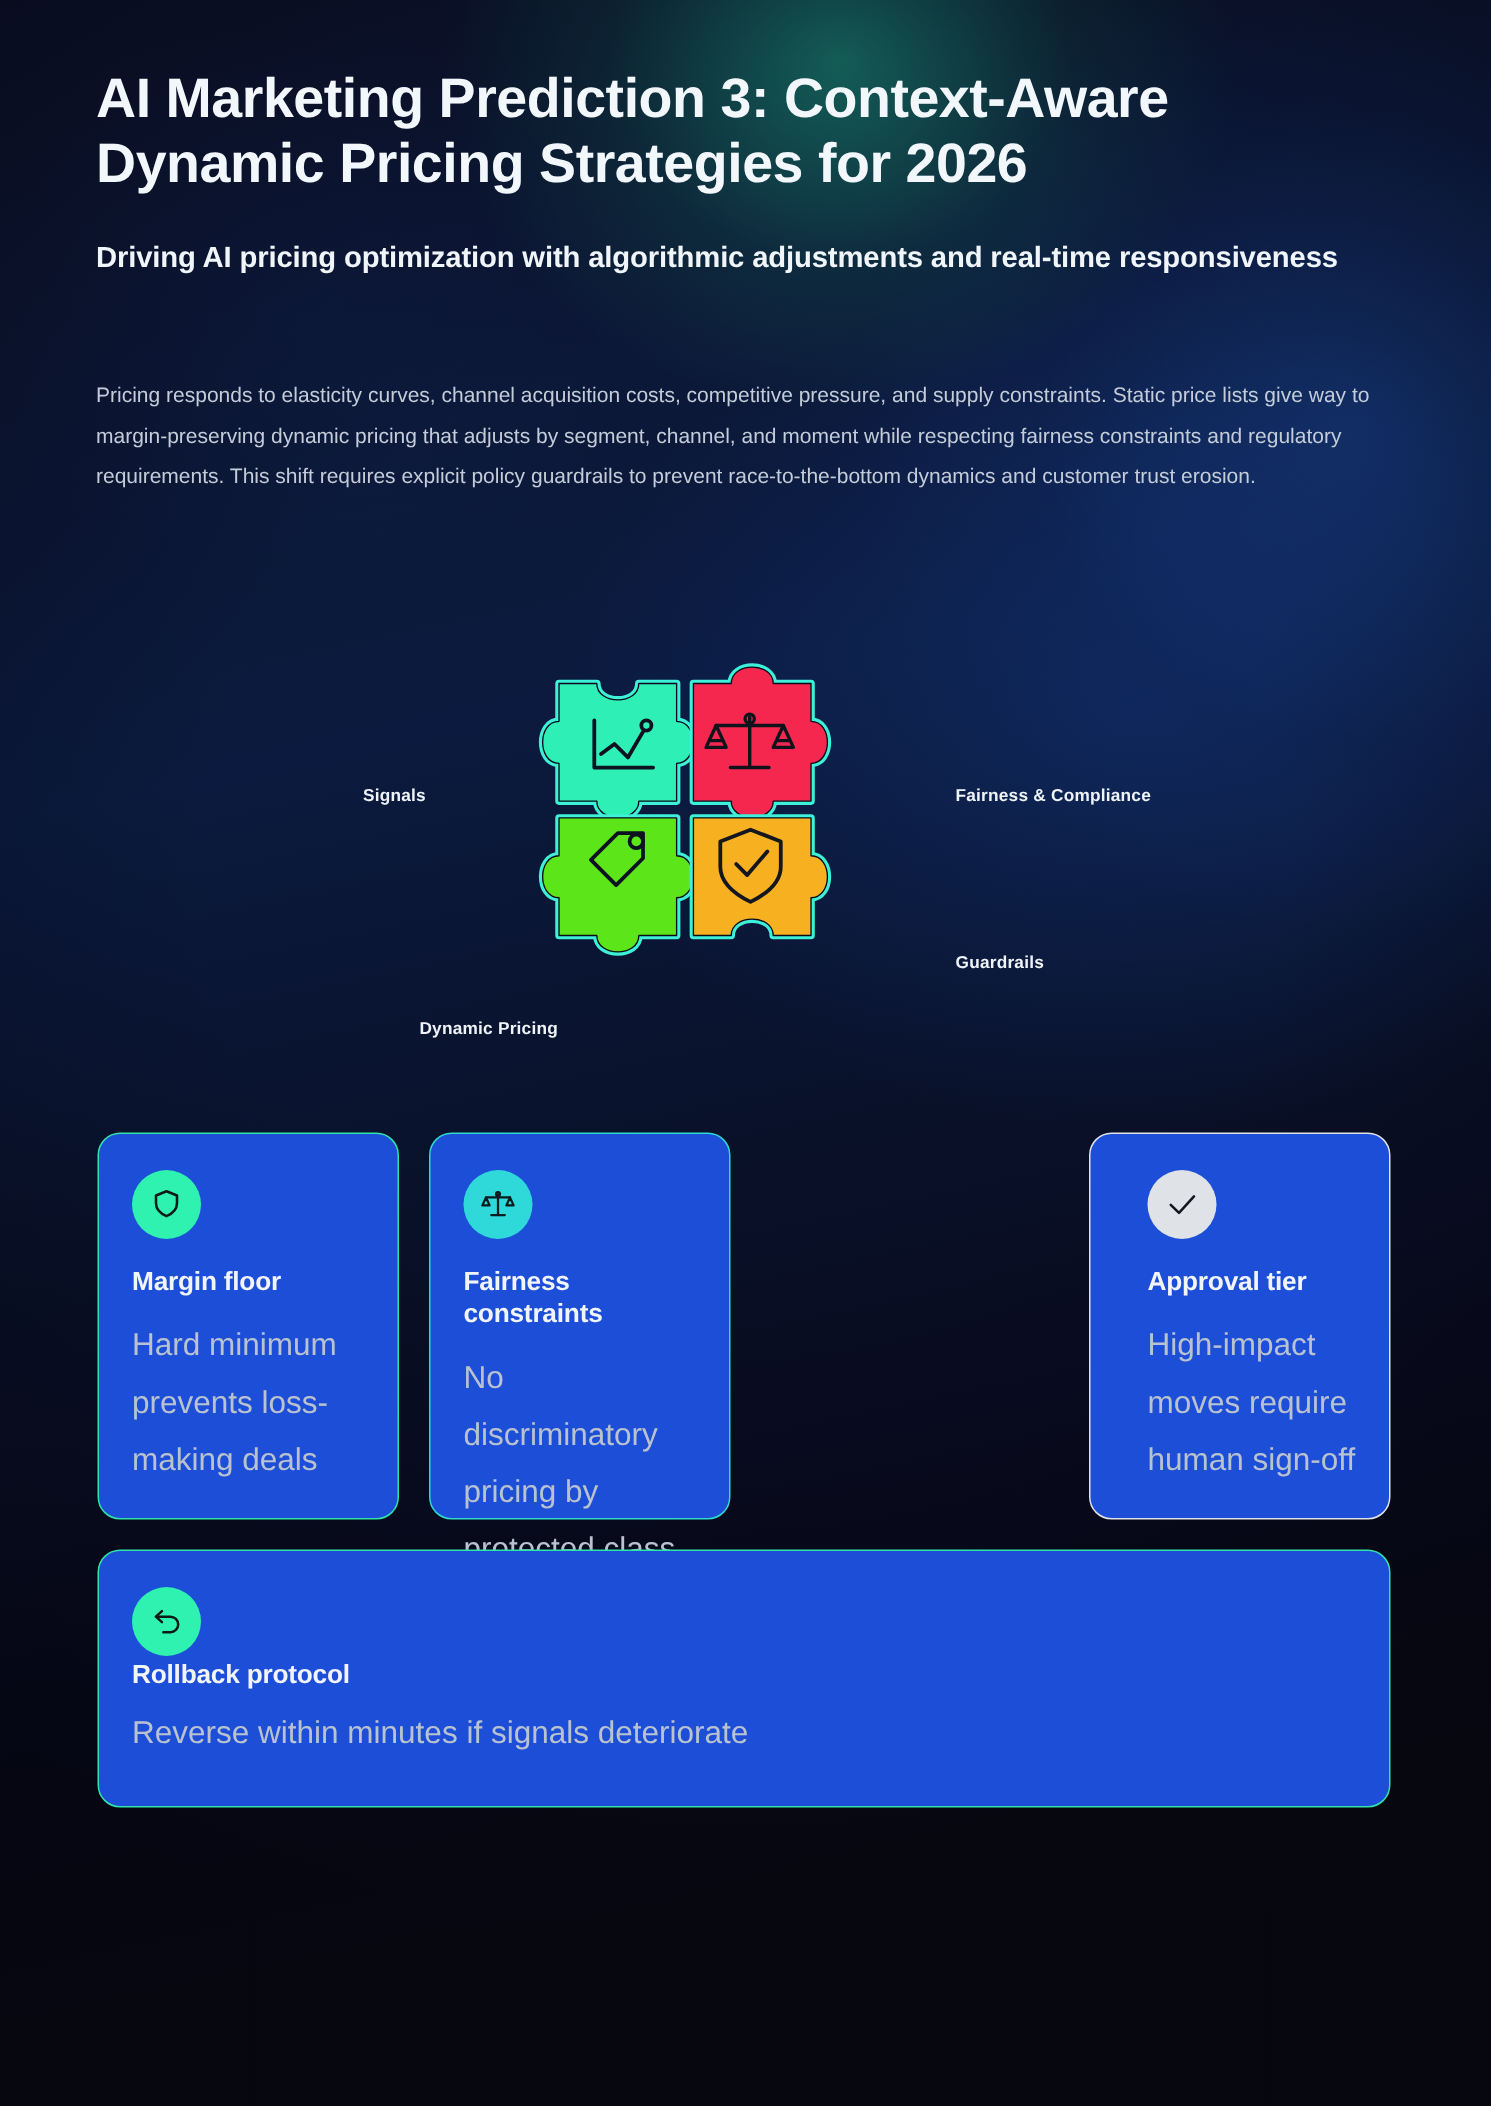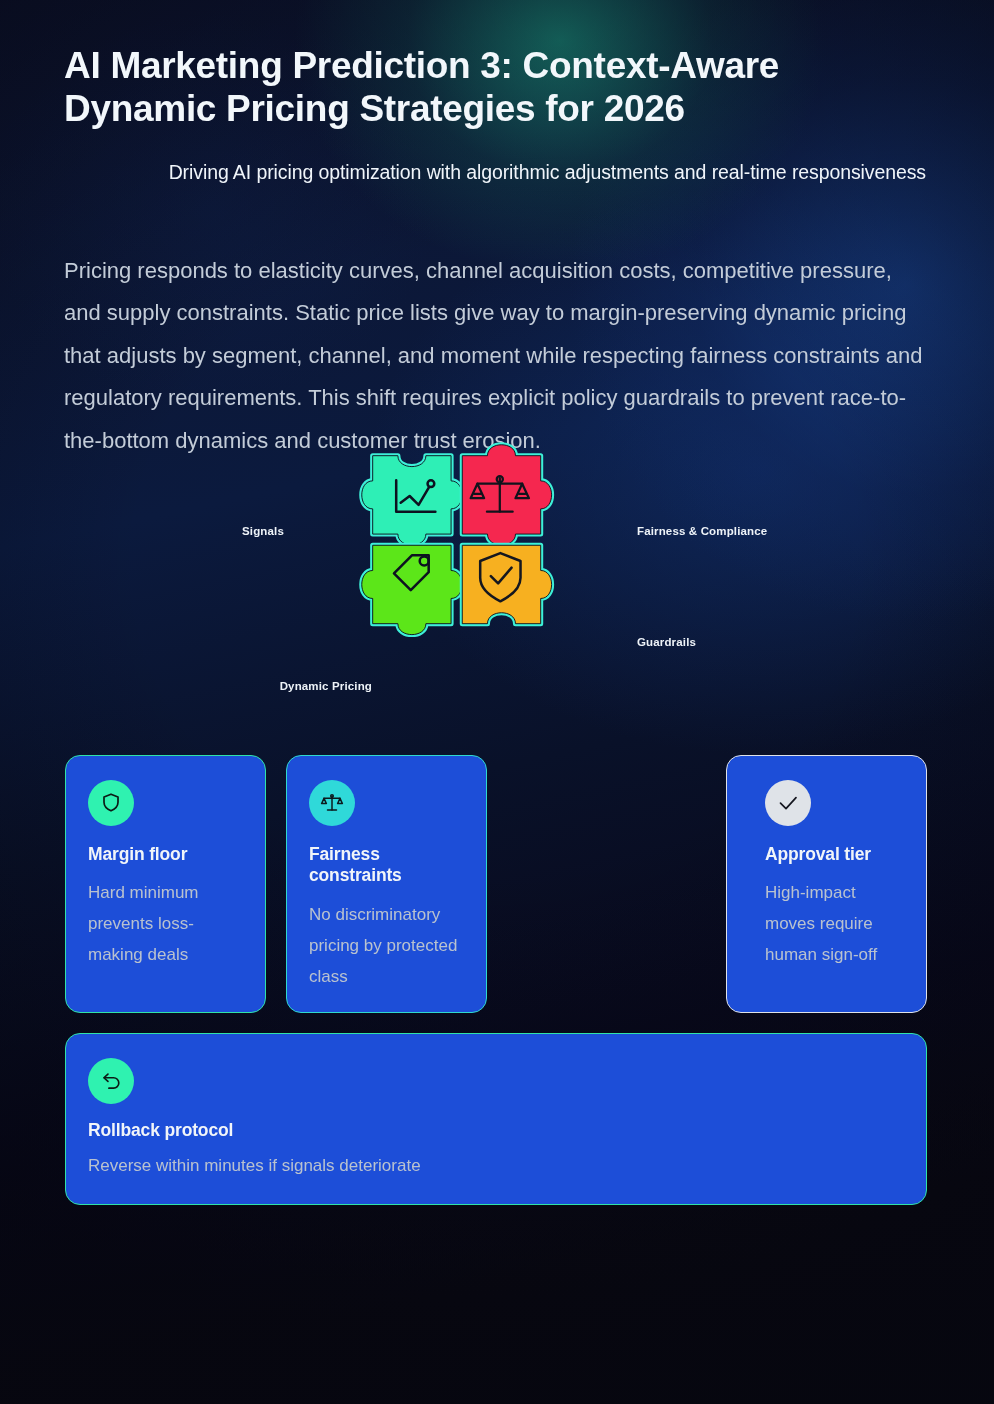--- a/index.html
+++ b/index.html
@@ -27,26 +27,26 @@
   }
   #page { position:relative; z-index:2; width:794px; height:1404px; }
 
   .title {
     position:absolute; left:64px; top:44px; width:830px;
     font-size:37px; font-weight:bold; line-height:1.17;
     color:#f2f7fb; letter-spacing:-0.3px;
   }
   .subtitle {
     position:absolute; left:64px; top:160px; width:862px;
-    font-size:19.5px; font-weight:normal; line-height:1.33;
-    color:#f0f5fa; letter-spacing:-0.1px;text-align:right;
+    font-size:19.5px; font-weight:bold; line-height:1.33;
+    color:#f0f5fa; letter-spacing:-0.1px;
   }
   .lede {
     position:absolute; left:64px; top:250px; width:870px;
-    font-size:22px; font-weight:normal; line-height:1.93;
+    font-size:14px; font-weight:normal; line-height:1.93;
     color:#c3ccd8;
   }
 
   
   #puzzle-wrap { position:absolute; left:247px; top:440px; width:500px; height:295px; }
   #puzzle-svg { position:absolute; left:110px; top:0; width:280px; height:295px; }
   .puz-label {
     position:absolute; font-size:11.5px; font-weight:bold; color:#eef3f8;
     letter-spacing:0.15px; white-space:nowrap;
   }
@@ -62,31 +62,31 @@
   }
   .card-icon {
     width:46px; height:46px; border-radius:50%;
     display:flex; align-items:center; justify-content:center;
   }
   .card-title {
     margin-top:18px; font-size:17.5px; font-weight:bold;
     color:#f1f5f9; line-height:1.22; letter-spacing:-0.15px;
   }
   .card-desc {
-    margin-top:13px; font-size:17px; color:#b9c2cf; line-height:1.82;
+    margin-top:13px; font-size:21px; color:#b9c2cf; line-height:1.82;
   }
   #card-0 { left:65px;  top:755px; width:201px; height:258px; }
   #card-1 { left:286px; top:755px; width:201px; height:258px; }
   #card-2 { left:506px; top:755px; width:201px; height:258px; }
   #card-3 { left:726px; top:755px; width:201px; height:258px; }
   #card-4 {
     left:65px; top:1033px; width:862px; height:172px;
     padding:24px 22px 20px 22px;
   }
-  #card-4 .card-title { margin-top:16px; font-size:17.5px; }
+  #card-4 .card-title { margin-top:2px; font-size:17.5px; }
   #card-4 .card-desc  { margin-top:10px; }
 </style>
 </head>
 <body>
 
 <div id="bg"></div>
 <div id="bg-vignette"></div>
 
 <div id="page">
 

